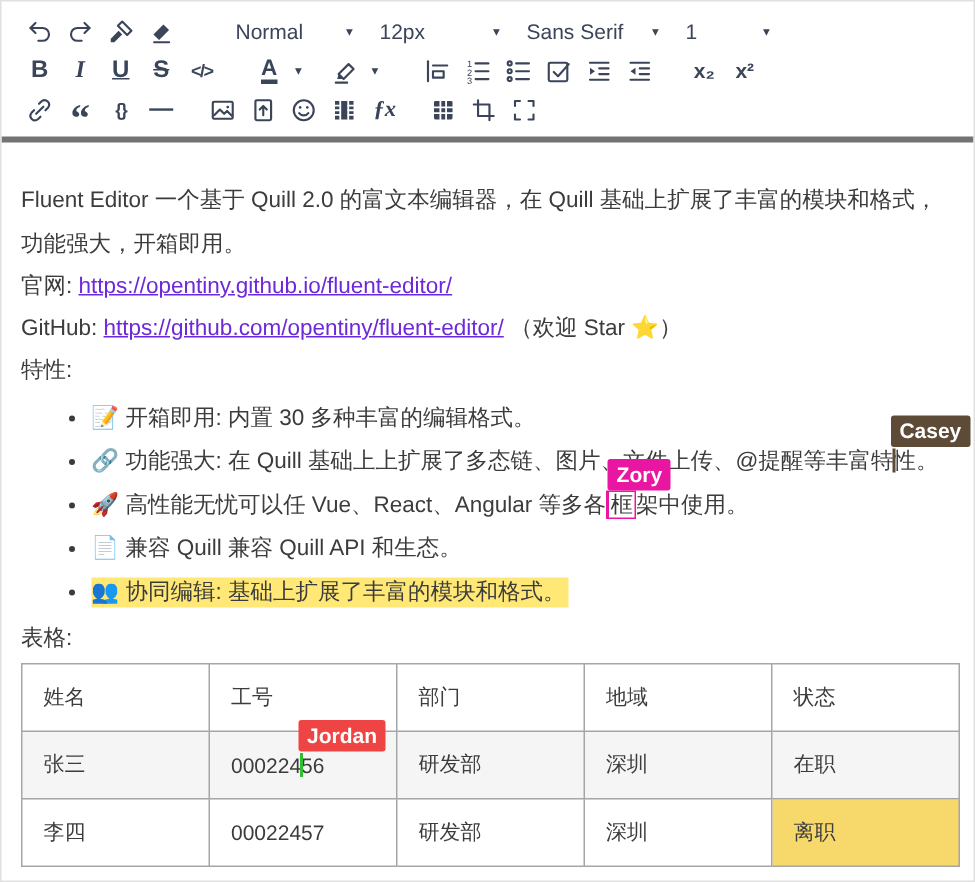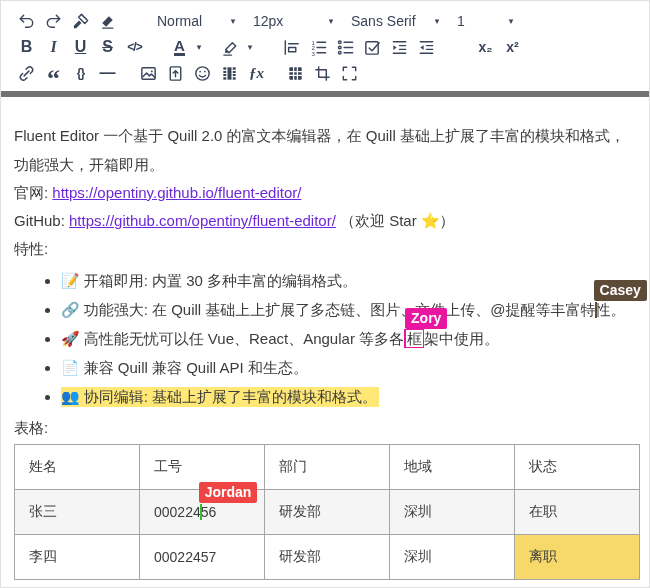--- a/index.html
+++ b/index.html
@@ -1,21 +1,21 @@
 <!DOCTYPE html>
 <html><head>
 <meta charset="utf-8">
 <style>
   * { box-sizing: border-box; margin: 0; padding: 0; }
   html,body { background:#fff; }
   body { font-family: "Liberation Sans", "DejaVu Sans", sans-serif; }
   .editor { position:relative; width:650px; height:588px; border:1px solid #e0e0e0; background:#fff; overflow:hidden; }
 
   
-  .toolbar { padding:7px 12px 5px; border-bottom:6px solid #737373; }
+  .toolbar { padding:7px 12px 5px; border-bottom:4px solid #737373; }
   .tb-row { display:flex; align-items:center; height:26px; }
   .tb-btn { width:27px; height:24px; display:flex; align-items:center; justify-content:center; cursor:pointer; flex:none; }
   .tb-btn svg { width:19px; height:19px; }
   .tb-btn path, .tb-btn rect, .tb-btn circle, .tb-btn line {
     stroke:#3a4559; fill:none; stroke-width:1.5; stroke-linecap:round; stroke-linejoin:round; }
   .tb-btn .f { fill:#3a4559; stroke:none; }
   .tb-btn .w { stroke:#fff; fill:none; stroke-width:1.3; }
   .tb-btn svg text { fill:#3a4559; stroke:none; font-family:"Liberation Sans",sans-serif; }
   .tb-txt { font-size:16px; color:#3a4559; font-weight:bold; }
   .txt-i { font-family:"Liberation Serif",serif; font-style:italic; font-weight:bold; }
@@ -23,21 +23,21 @@
   .txt-s { text-decoration:line-through; }
   .txt-code { font-size:12px; font-weight:bold; letter-spacing:-1px; }
   .txt-quote { font-family:"Liberation Serif",serif; font-size:26px; line-height:10px; padding-top:12px; }
   .txt-fx { font-family:"Liberation Serif",serif; font-style:italic; font-size:15px; font-weight:bold; }
   .txt-sub { font-size:14px; }
   .color-a { border-bottom:3px solid #3a4559; line-height:15px; font-size:15px; }
   .dd-arrow { font-size:9px; color:#3a4559; width:12px; text-align:center; cursor:pointer; }
   .picker { display:flex; align-items:center; justify-content:space-between; height:24px; padding:0 4px 0 10px; cursor:pointer; flex:none; }
   .picker .pv { font-size:14px; color:#3a4559; }
   .ml26 { margin-left:26px; } .ml22 { margin-left:22px; } .ml18 { margin-left:18px; }
-  .ml16 { margin-left:32px; } .ml14 { margin-left:14px; } .ml12 { margin-left:12px; }
+  .ml16 { margin-left:16px; } .ml14 { margin-left:14px; } .ml12 { margin-left:12px; }
 
   
   .content { padding:24px 13px 0; font-size:15px; color:#3c3c3c; }
   .content p { line-height:28px; }
   .intro { line-height:29px !important; }
   a.doclink { color:#6d28d9; text-decoration:underline; cursor:pointer; }
   ul.features { margin:3px 0 3px; padding-left:47px; list-style:disc; }
   ul.features li { line-height:29px; }
   .emoji { margin-right:4px; }
   .hl { background:#ffe876; padding:1px 2px 2px 0; }

